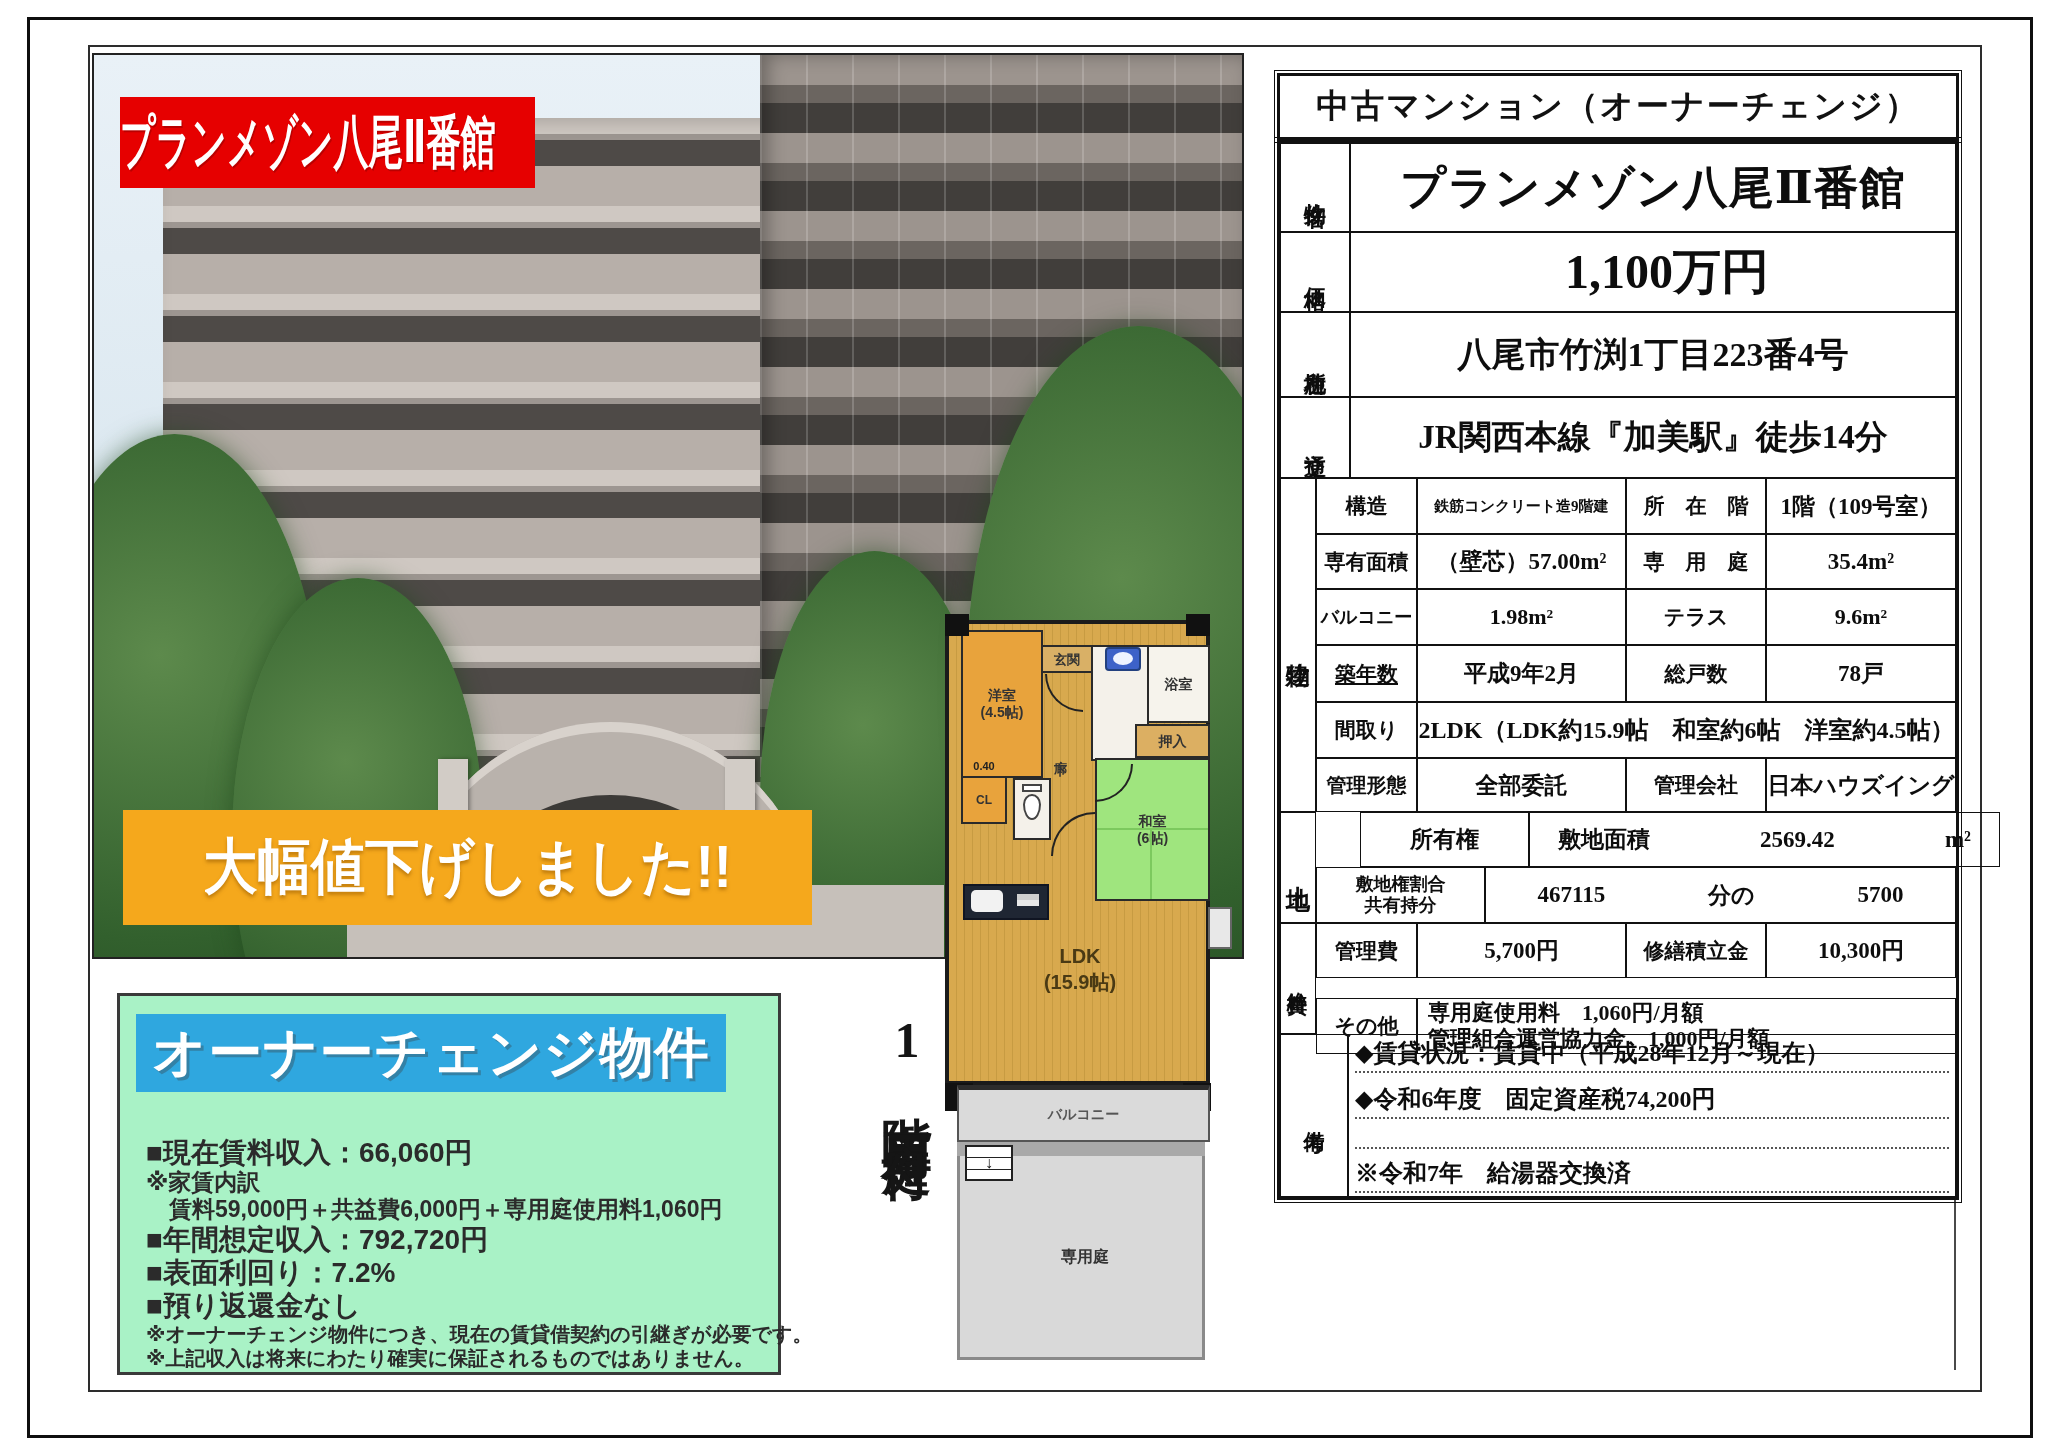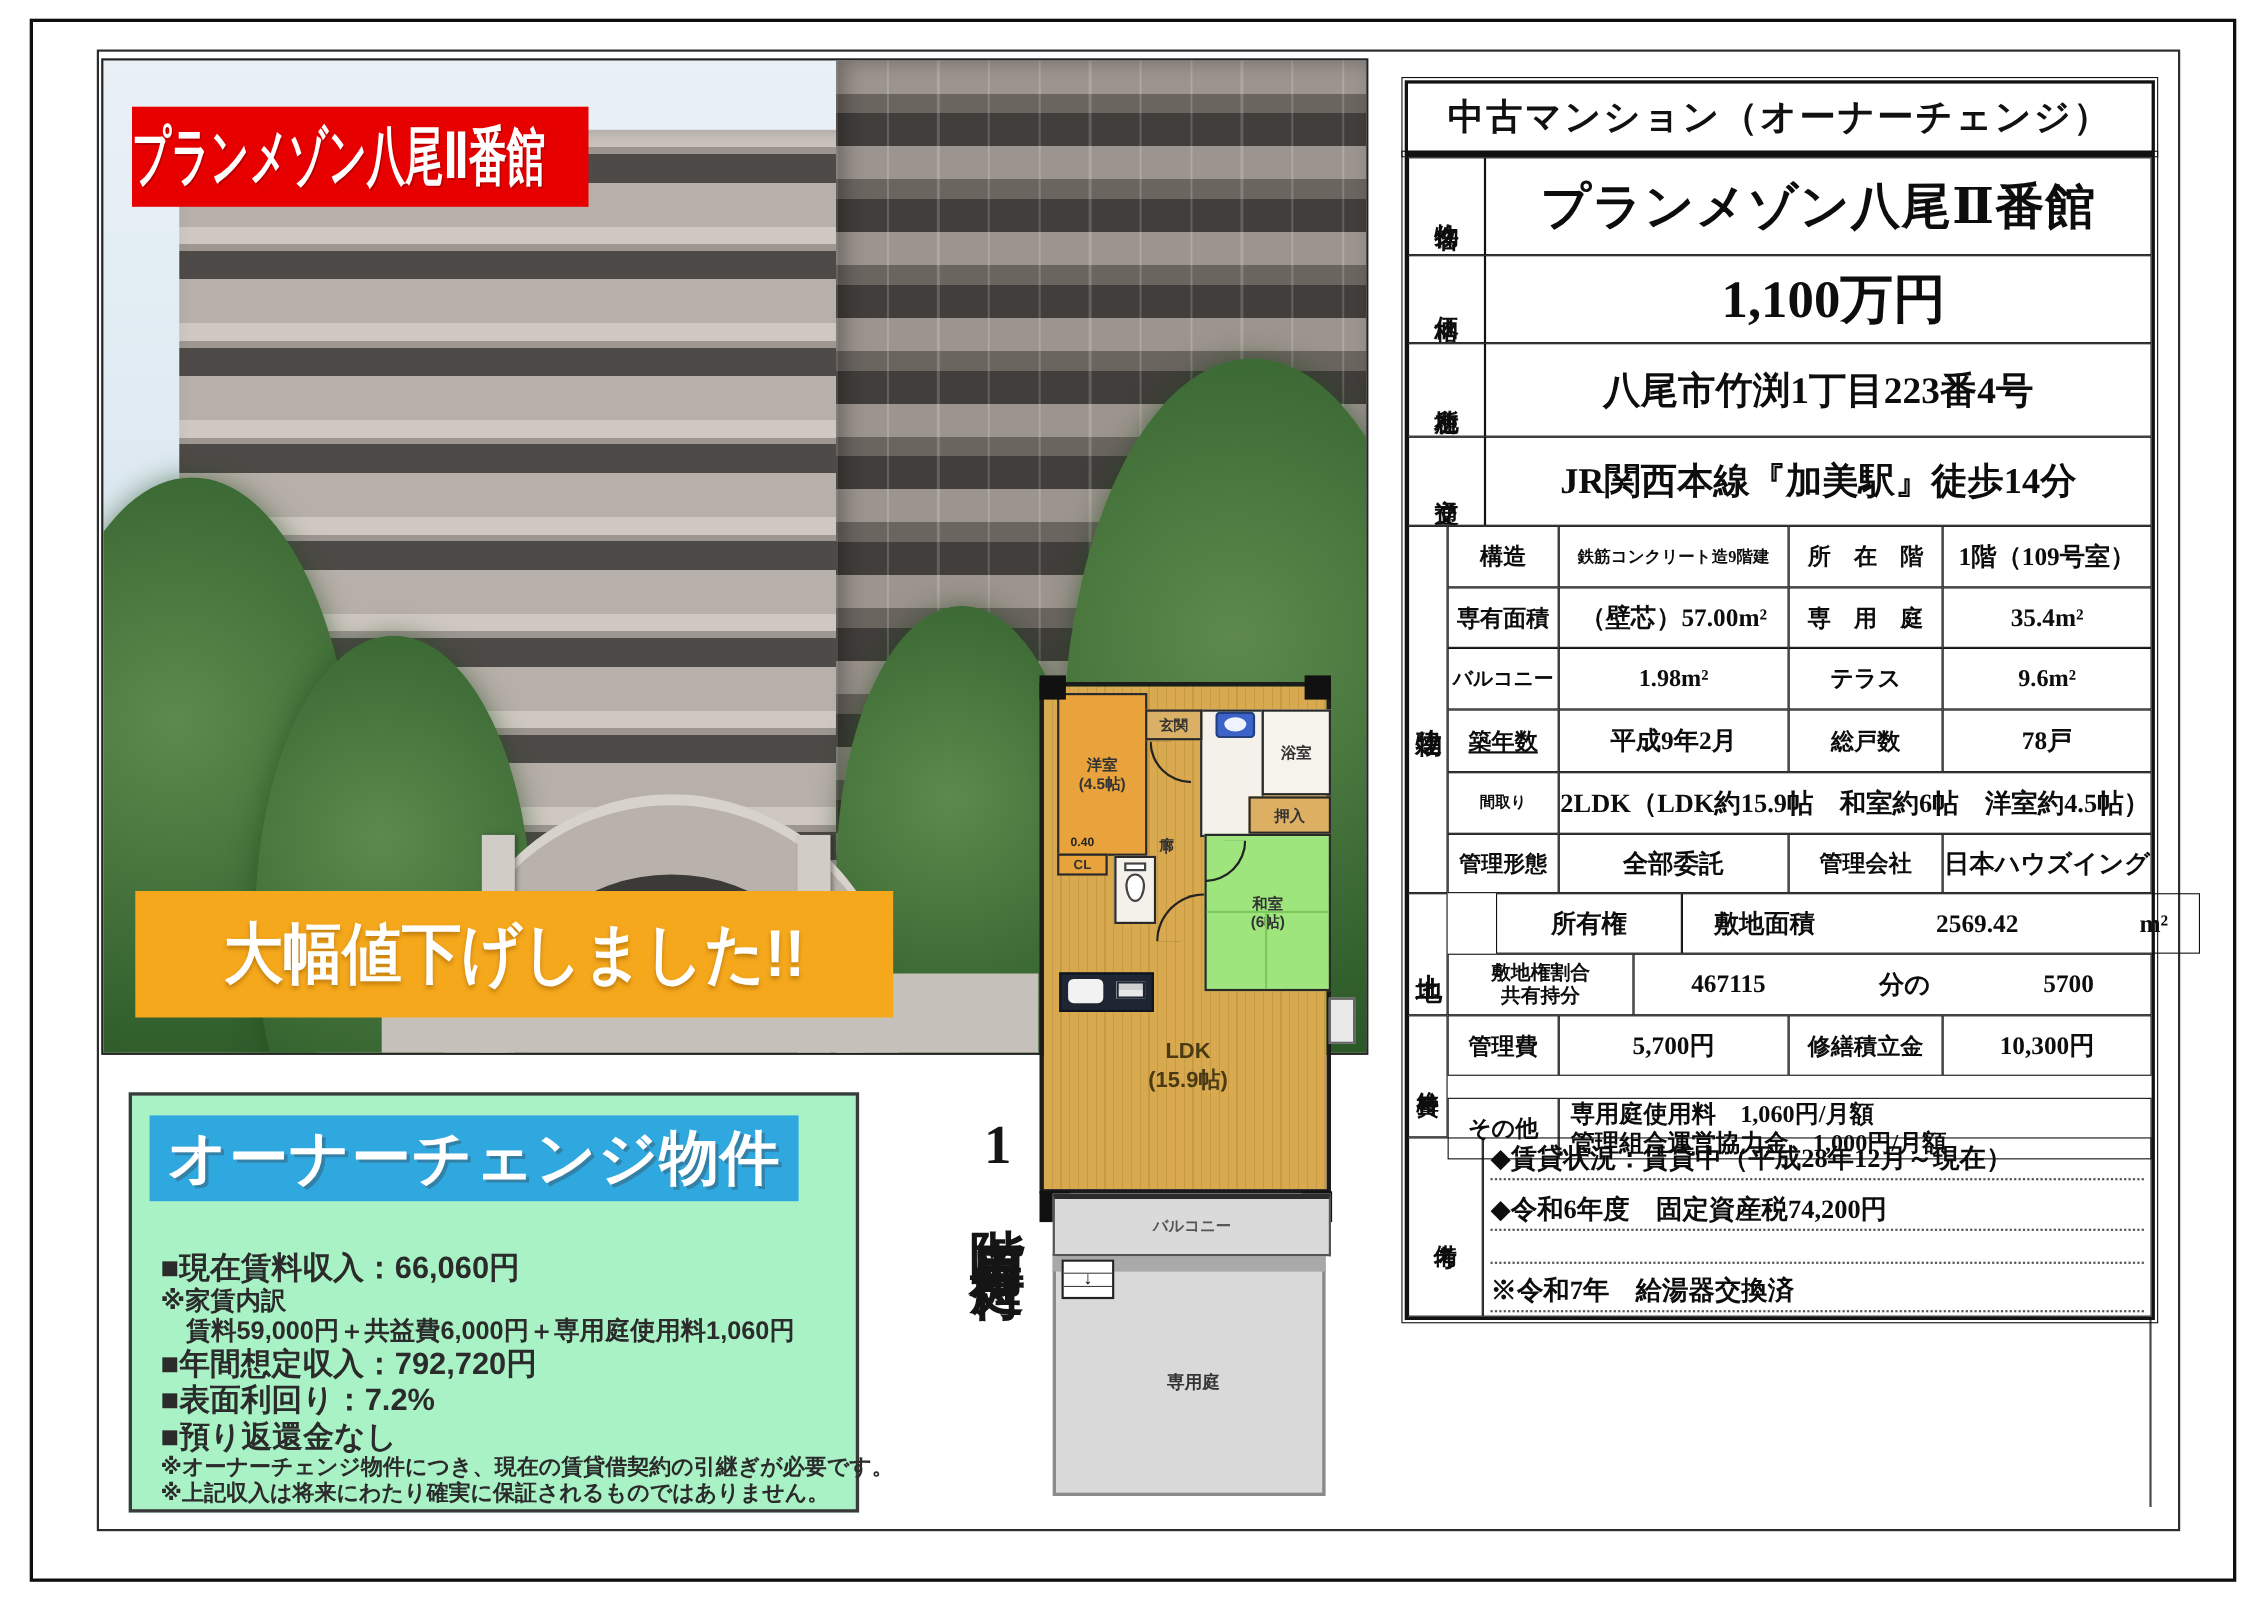--- a/index.html
+++ b/index.html
@@ -67,21 +67,21 @@
   .room{border:2px solid #2a2a2a;display:flex;align-items:center;justify-content:center;
      font-size:14px;font-weight:bold;color:#333;text-align:center;white-space:pre-line;line-height:17px;}
   .r-west{left:16px;top:18px;width:82px;height:148px;background:var(--western-orange,#e8a33c);}
   .r-wash{left:146px;top:33px;width:58px;height:116px;background:#f4f1ea;}
   .r-genkan{left:96px;top:33px;width:52px;height:28px;background:#d9b066;font-size:13px;}
   .r-bath{left:202px;top:33px;width:63px;height:78px;background:#f6f3ec;}
   .r-oshiire{left:190px;top:112px;width:75px;height:34px;background:#dcaf62;}
   .r-washitsu{left:150px;top:146px;width:115px;height:143px;background:var(--tatami-green,#9fe57e);}
   .tatami-line-h{left:152px;top:216px;width:111px;height:2px;background:#7cc95e;}
   .tatami-line-v{left:205px;top:218px;width:2px;height:69px;background:#7cc95e;}
-  .r-cl{left:16px;top:164px;width:46px;height:20px;background:var(--western-orange,#e8a33c);font-size:12px;}
+  .r-cl{left:16px;top:164px;width:46px;height:48px;background:var(--western-orange,#e8a33c);font-size:12px;}
   .dim-cl{left:14px;top:148px;width:50px;height:14px;font-size:11px;font-weight:bold;color:#222;text-align:center;}
   .r-wc{left:68px;top:166px;width:38px;height:62px;background:#f4f1ea;}
   .toilet-bowl{left:78px;top:182px;width:18px;height:26px;background:#fff;border:2px solid #444;border-radius:50% 50% 50% 50%/40% 40% 60% 60%;}
   .toilet-tank{left:77px;top:172px;width:20px;height:8px;background:#fff;border:2px solid #444;}
   .hall-label{left:106px;top:138px;width:18px;height:64px;font-size:13px;font-weight:bold;color:#333;
      writing-mode:vertical-rl;text-orientation:upright;letter-spacing:4px;}
   .ldk-label{left:40px;top:330px;width:190px;height:54px;font-size:20px;font-weight:bold;color:#4a3a14;
      display:flex;align-items:center;justify-content:center;text-align:center;white-space:pre-line;line-height:26px;}
   .kitchen{left:18px;top:272px;width:86px;height:36px;background:#1f2633;border:2px solid #101522;}
   .kitchen-sink{left:26px;top:278px;width:32px;height:22px;background:#f2f2f2;border-radius:5px;}
@@ -248,21 +248,21 @@
     <div class="cell" style="width:140px;font-size:21px;">テラス</div>
     <div class="cell" style="width:190px;font-size:22px;">9.6m²</div>
   </div>
   <div class="row" style="left:36px;top:502px;width:640px;height:57px;">
     <div class="cell" style="width:101px;font-size:21px;text-decoration:underline;">築年数</div>
     <div class="cell" style="width:209px;font-size:23px;">平成9年2月</div>
     <div class="cell" style="width:140px;font-size:21px;">総戸数</div>
     <div class="cell" style="width:190px;font-size:23px;">78戸</div>
   </div>
   <div class="row" style="left:36px;top:559px;width:640px;height:56px;">
-    <div class="cell" style="width:101px;font-size:14px;">間取り</div>
+    <div class="cell" style="width:101px;font-size:21px;">間取り</div>
     <div class="cell" style="width:539px;font-size:24px;">2LDK（LDK約15.9帖　和室約6帖　洋室約4.5帖）</div>
   </div>
   <div class="row" style="left:36px;top:615px;width:640px;height:54px;">
     <div class="cell" style="width:101px;font-size:20px;">管理形態</div>
     <div class="cell" style="width:209px;font-size:23px;">全部委託</div>
     <div class="cell" style="width:140px;font-size:21px;">管理会社</div>
     <div class="cell" style="width:190px;font-size:23px;">日本ハウズイング</div>
   </div>
 
   <div class="row" style="left:36px;top:669px;width:640px;height:55px;margin-left:44px;">

